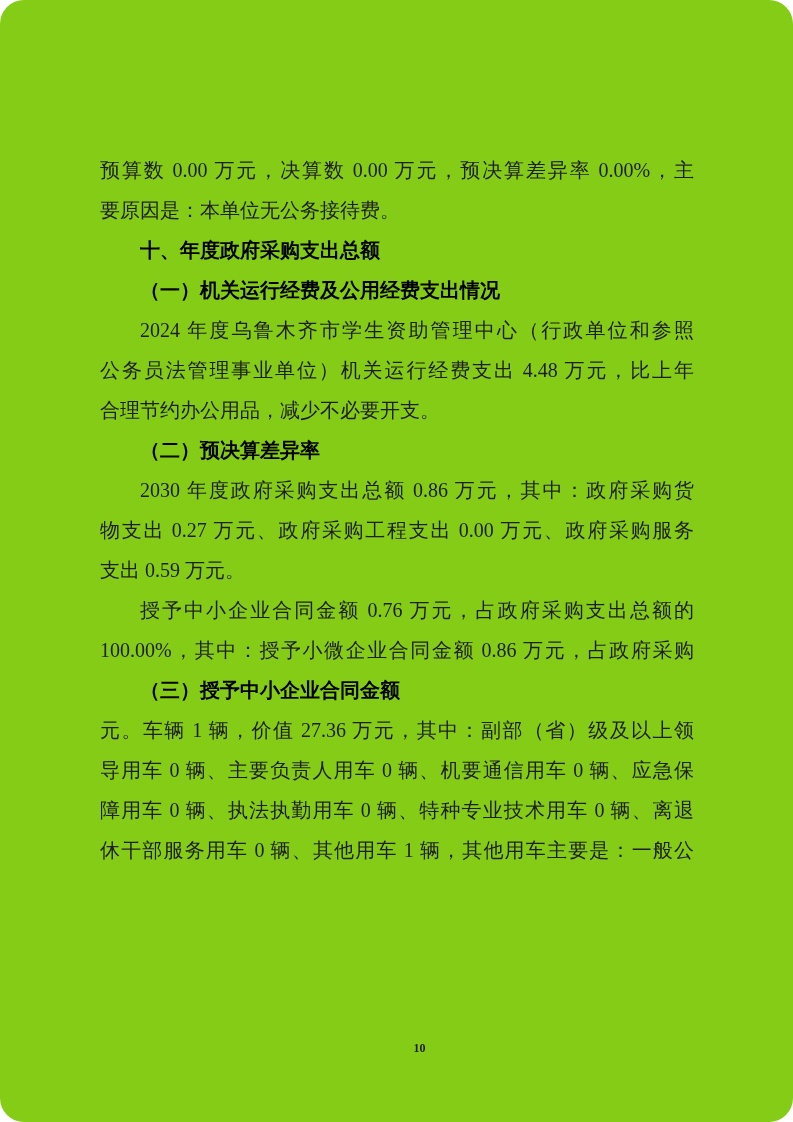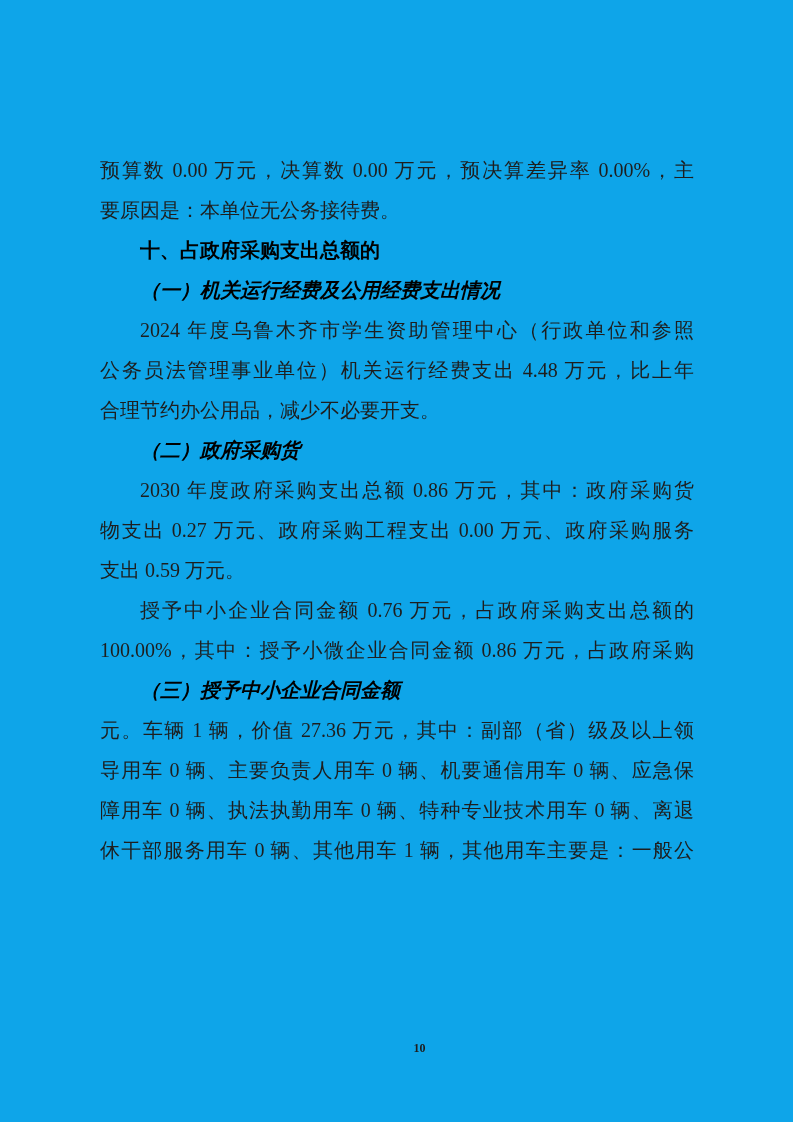--- a/index.html
+++ b/index.html
@@ -11,21 +11,22 @@
     height: 1122px;
     background: #ffffff;
     position: relative;
     overflow: hidden;
     font-family: "Liberation Serif", "DejaVu Serif", serif;
     color: #1e1e1e;
   }
   .page {
     position: absolute;
     inset: 0;
-    background: #0ea5e9;
+    background: #84cc16;
+    border-radius: 24px;
   }
   .doc-body {
     position: absolute;
     left: 100px;
     top: 150px;
     width: 594px;
   }
   .line {
     height: 40px;
     line-height: 40px;
@@ -46,21 +47,20 @@
     text-indent: 2em;
   }
   .heading1 {
     font-family: "Liberation Sans", "DejaVu Sans", sans-serif;
     font-weight: bold;
     color: #000000;
   }
   .heading2 {
     font-weight: bold;
     color: #000000;
-    font-style: italic;
   }
   .page-footer {
     position: absolute;
     left: 0;
     right: 0;
     top: 1038px;
     height: 24px;
     text-align: center;
   }
   .page-number {
@@ -71,26 +71,26 @@
     margin-left: 46px;
   }
 </style>
 </head>
 <body>
 
 <div class="page">
   <main class="doc-body">
       <div class="line body-line fill">预算数 0.00 万元，决算数 0.00 万元，预决算差异率 0.00%，主</div>
       <div class="line body-line">要原因是：本单位无公务接待费。</div>
-      <div class="line heading1">十、占政府采购支出总额的</div>
+      <div class="line heading1">十、年度政府采购支出总额</div>
       <div class="line heading2">（一）机关运行经费及公用经费支出情况</div>
       <div class="line body-line fill indent">2024 年度乌鲁木齐市学生资助管理中心（行政单位和参照</div>
       <div class="line body-line fill">公务员法管理事业单位）机关运行经费支出 4.48 万元，比上年</div>
       <div class="line body-line">合理节约办公用品，减少不必要开支。</div>
-      <div class="line heading2">（二）政府采购货</div>
+      <div class="line heading2">（二）预决算差异率</div>
       <div class="line body-line fill indent">2030 年度政府采购支出总额 0.86 万元，其中：政府采购货</div>
       <div class="line body-line fill">物支出 0.27 万元、政府采购工程支出 0.00 万元、政府采购服务</div>
       <div class="line body-line">支出 0.59 万元。</div>
       <div class="line body-line fill indent">授予中小企业合同金额 0.76 万元，占政府采购支出总额的</div>
       <div class="line body-line fill">100.00%，其中：授予小微企业合同金额 0.86 万元，占政府采购</div>
       <div class="line heading2">（三）授予中小企业合同金额</div>
       <div class="line body-line fill">元。车辆 1 辆，价值 27.36 万元，其中：副部（省）级及以上领</div>
       <div class="line body-line fill">导用车 0 辆、主要负责人用车 0 辆、机要通信用车 0 辆、应急保</div>
       <div class="line body-line fill">障用车 0 辆、执法执勤用车 0 辆、特种专业技术用车 0 辆、离退</div>
       <div class="line body-line fill">休干部服务用车 0 辆、其他用车 1 辆，其他用车主要是：一般公</div>

